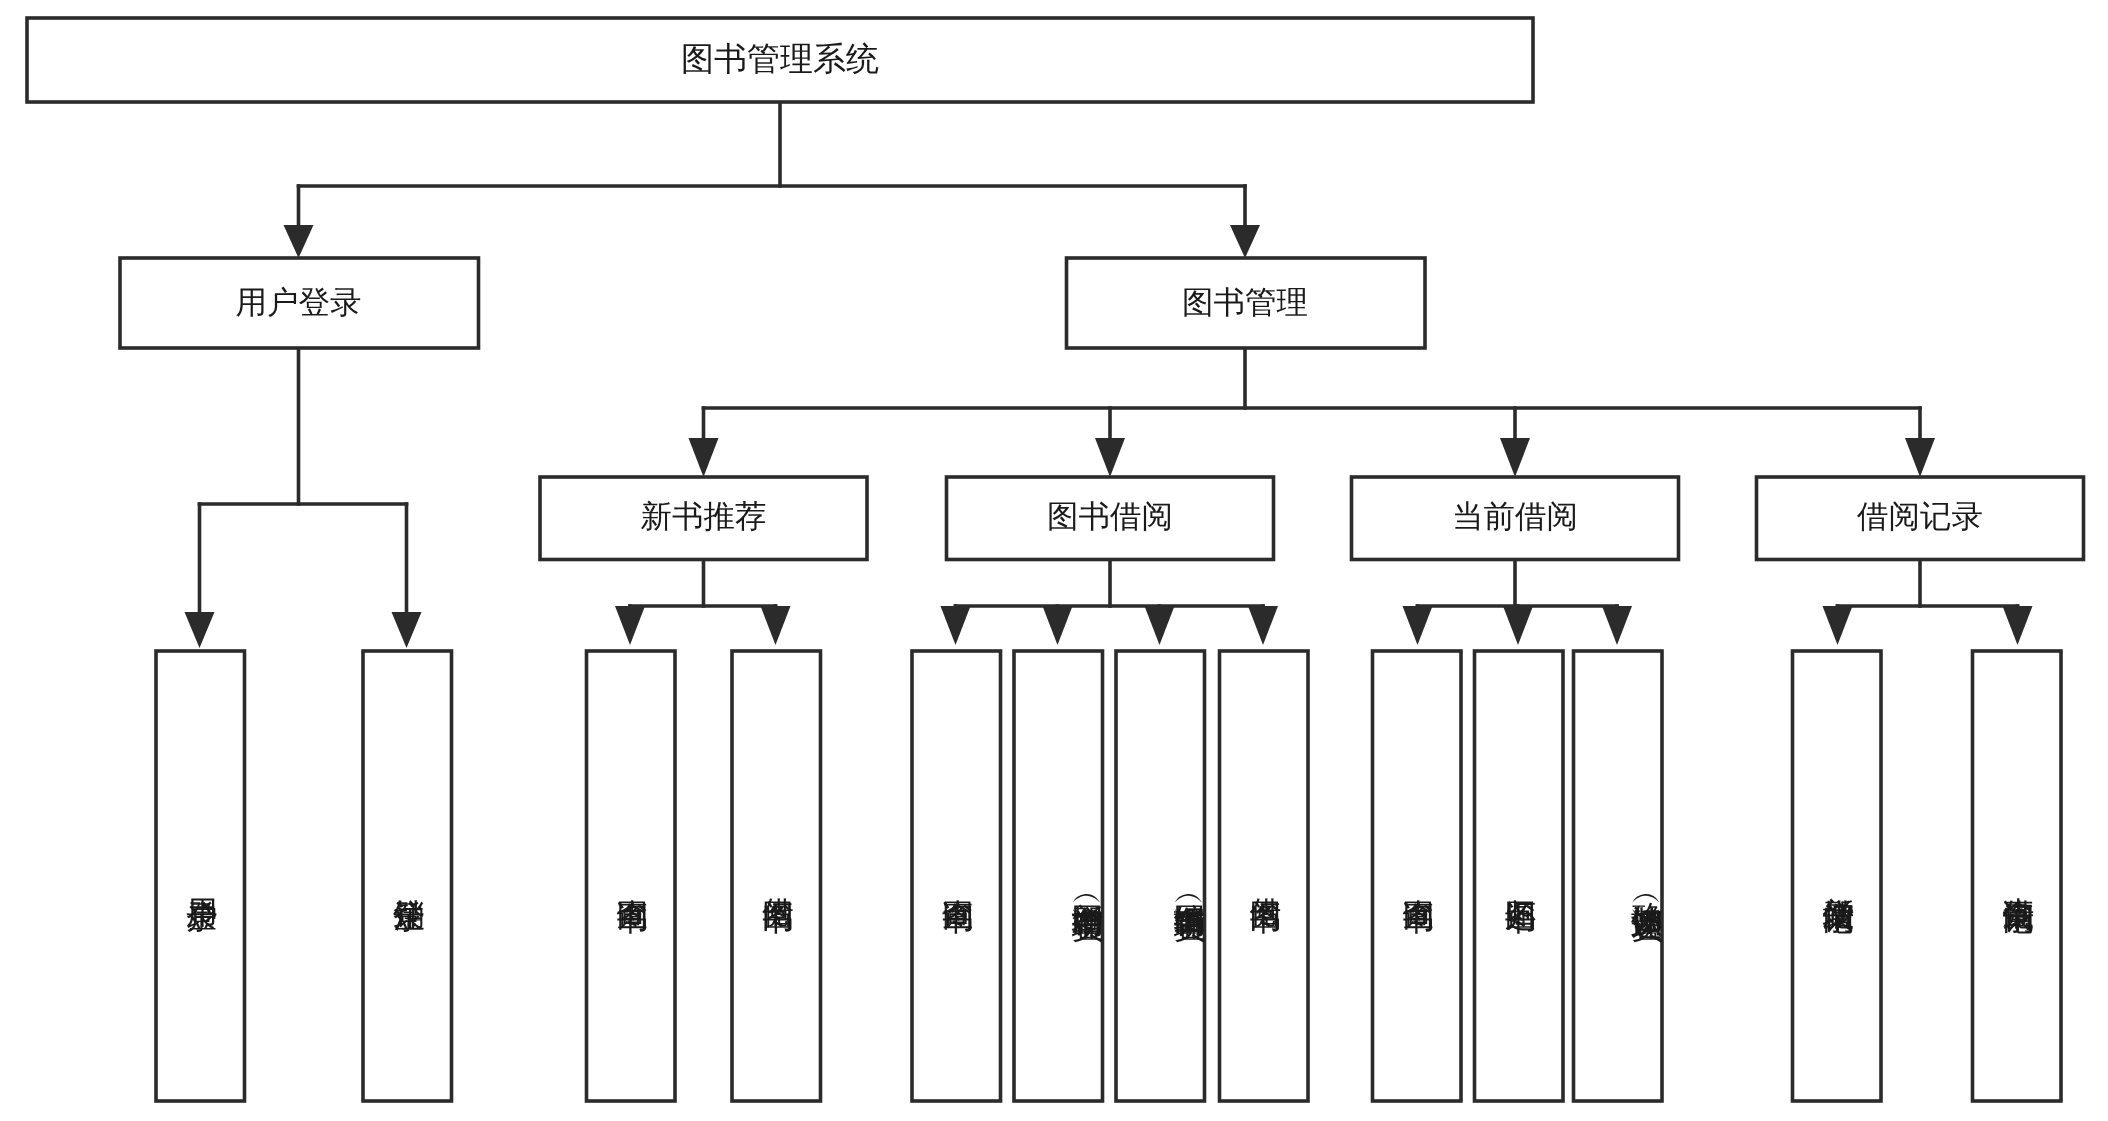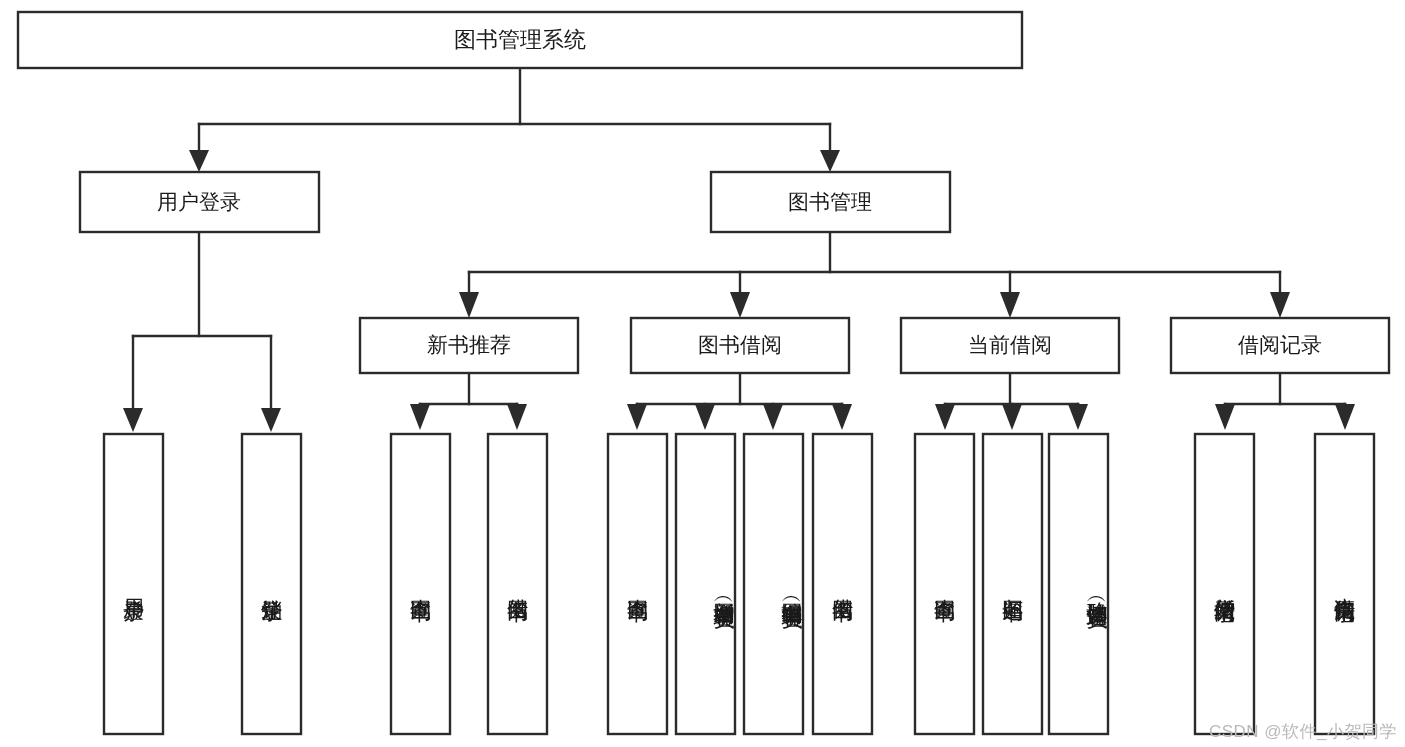--- a/index.html
+++ b/index.html
@@ -220,14 +220,13 @@
 
   
   <div class="vlabel-wrap" style="left:915px; top:434px; width:59px; height:300px;">查询图书</div>
   <div class="vlabel-wrap" style="left:983px; top:434px; width:59px; height:300px;">归还图书</div>
   <div class="vlabel-wrap" style="left:1049px; top:434px; width:59px; height:300px; align-items:flex-start; padding-top:10px; box-sizing:border-box;">确认归还（管理员）</div>
 
   
   <div class="vlabel-wrap" style="left:1195px; top:434px; width:59px; height:300px;">新增借阅记录</div>
   <div class="vlabel-wrap" style="left:1315px; top:434px; width:59px; height:300px;">查询借阅记录</div>
 
-  <div class="watermark">CSDN @软件_小贺同学</div>
 </div>
 
 </body></html>

